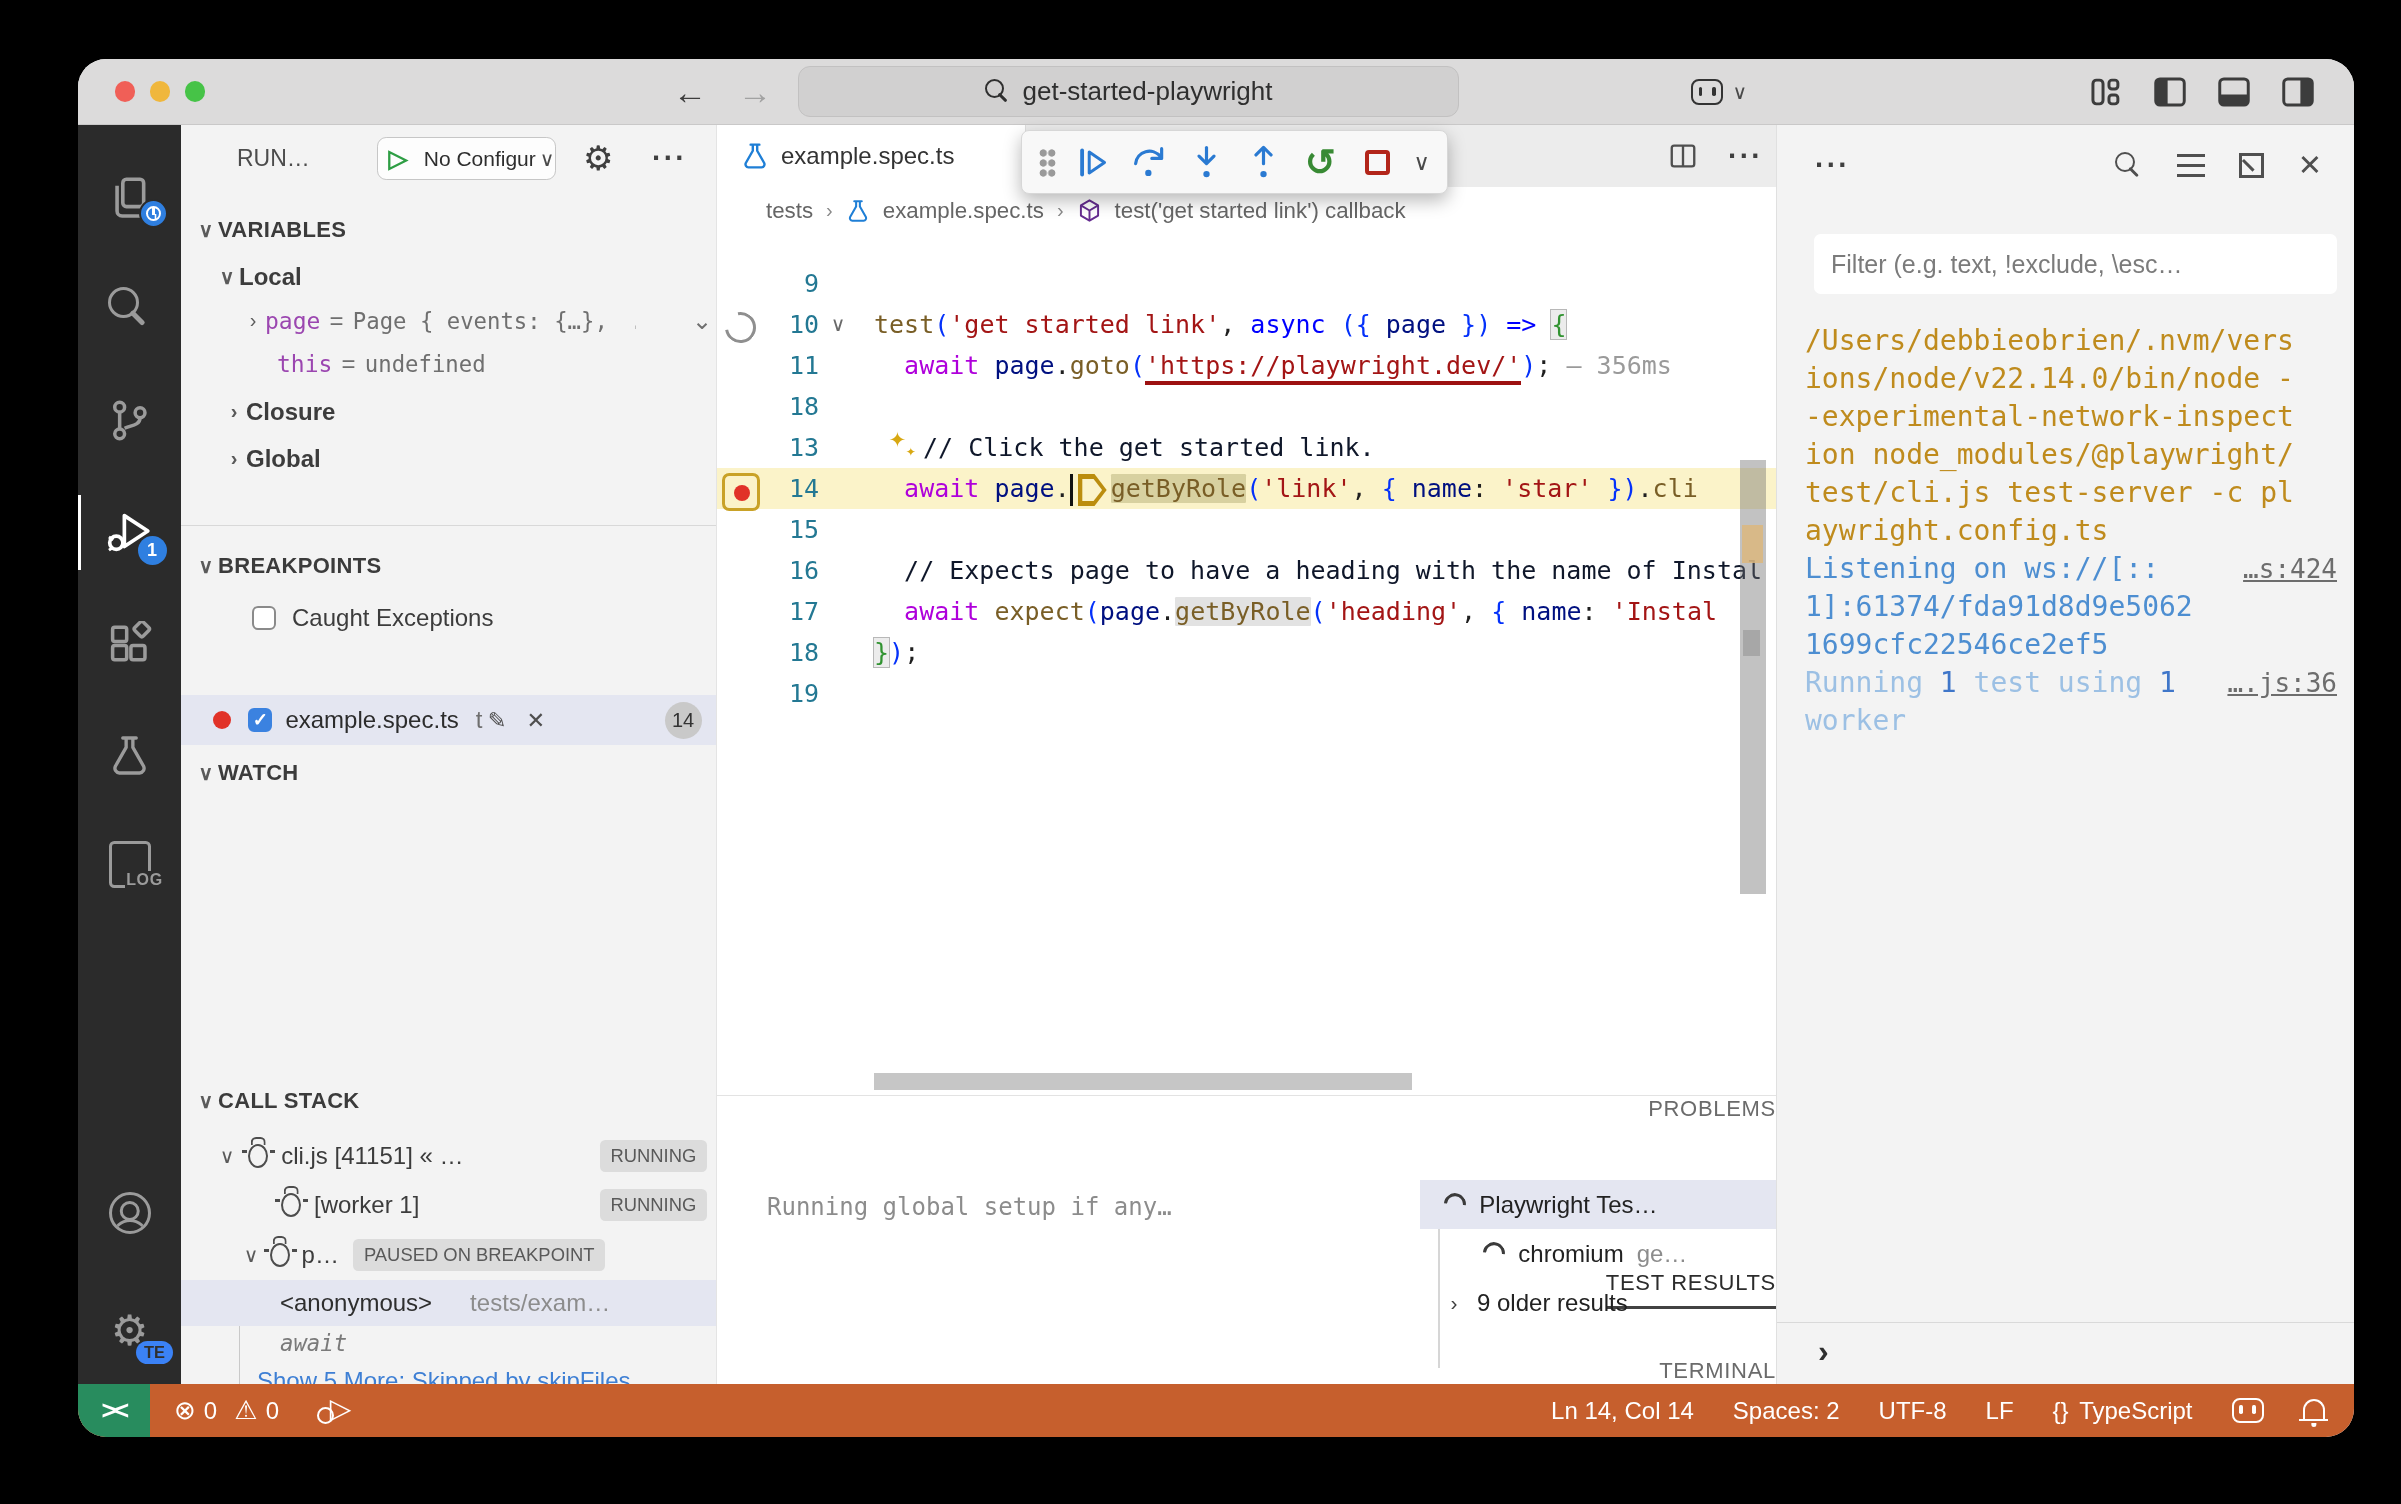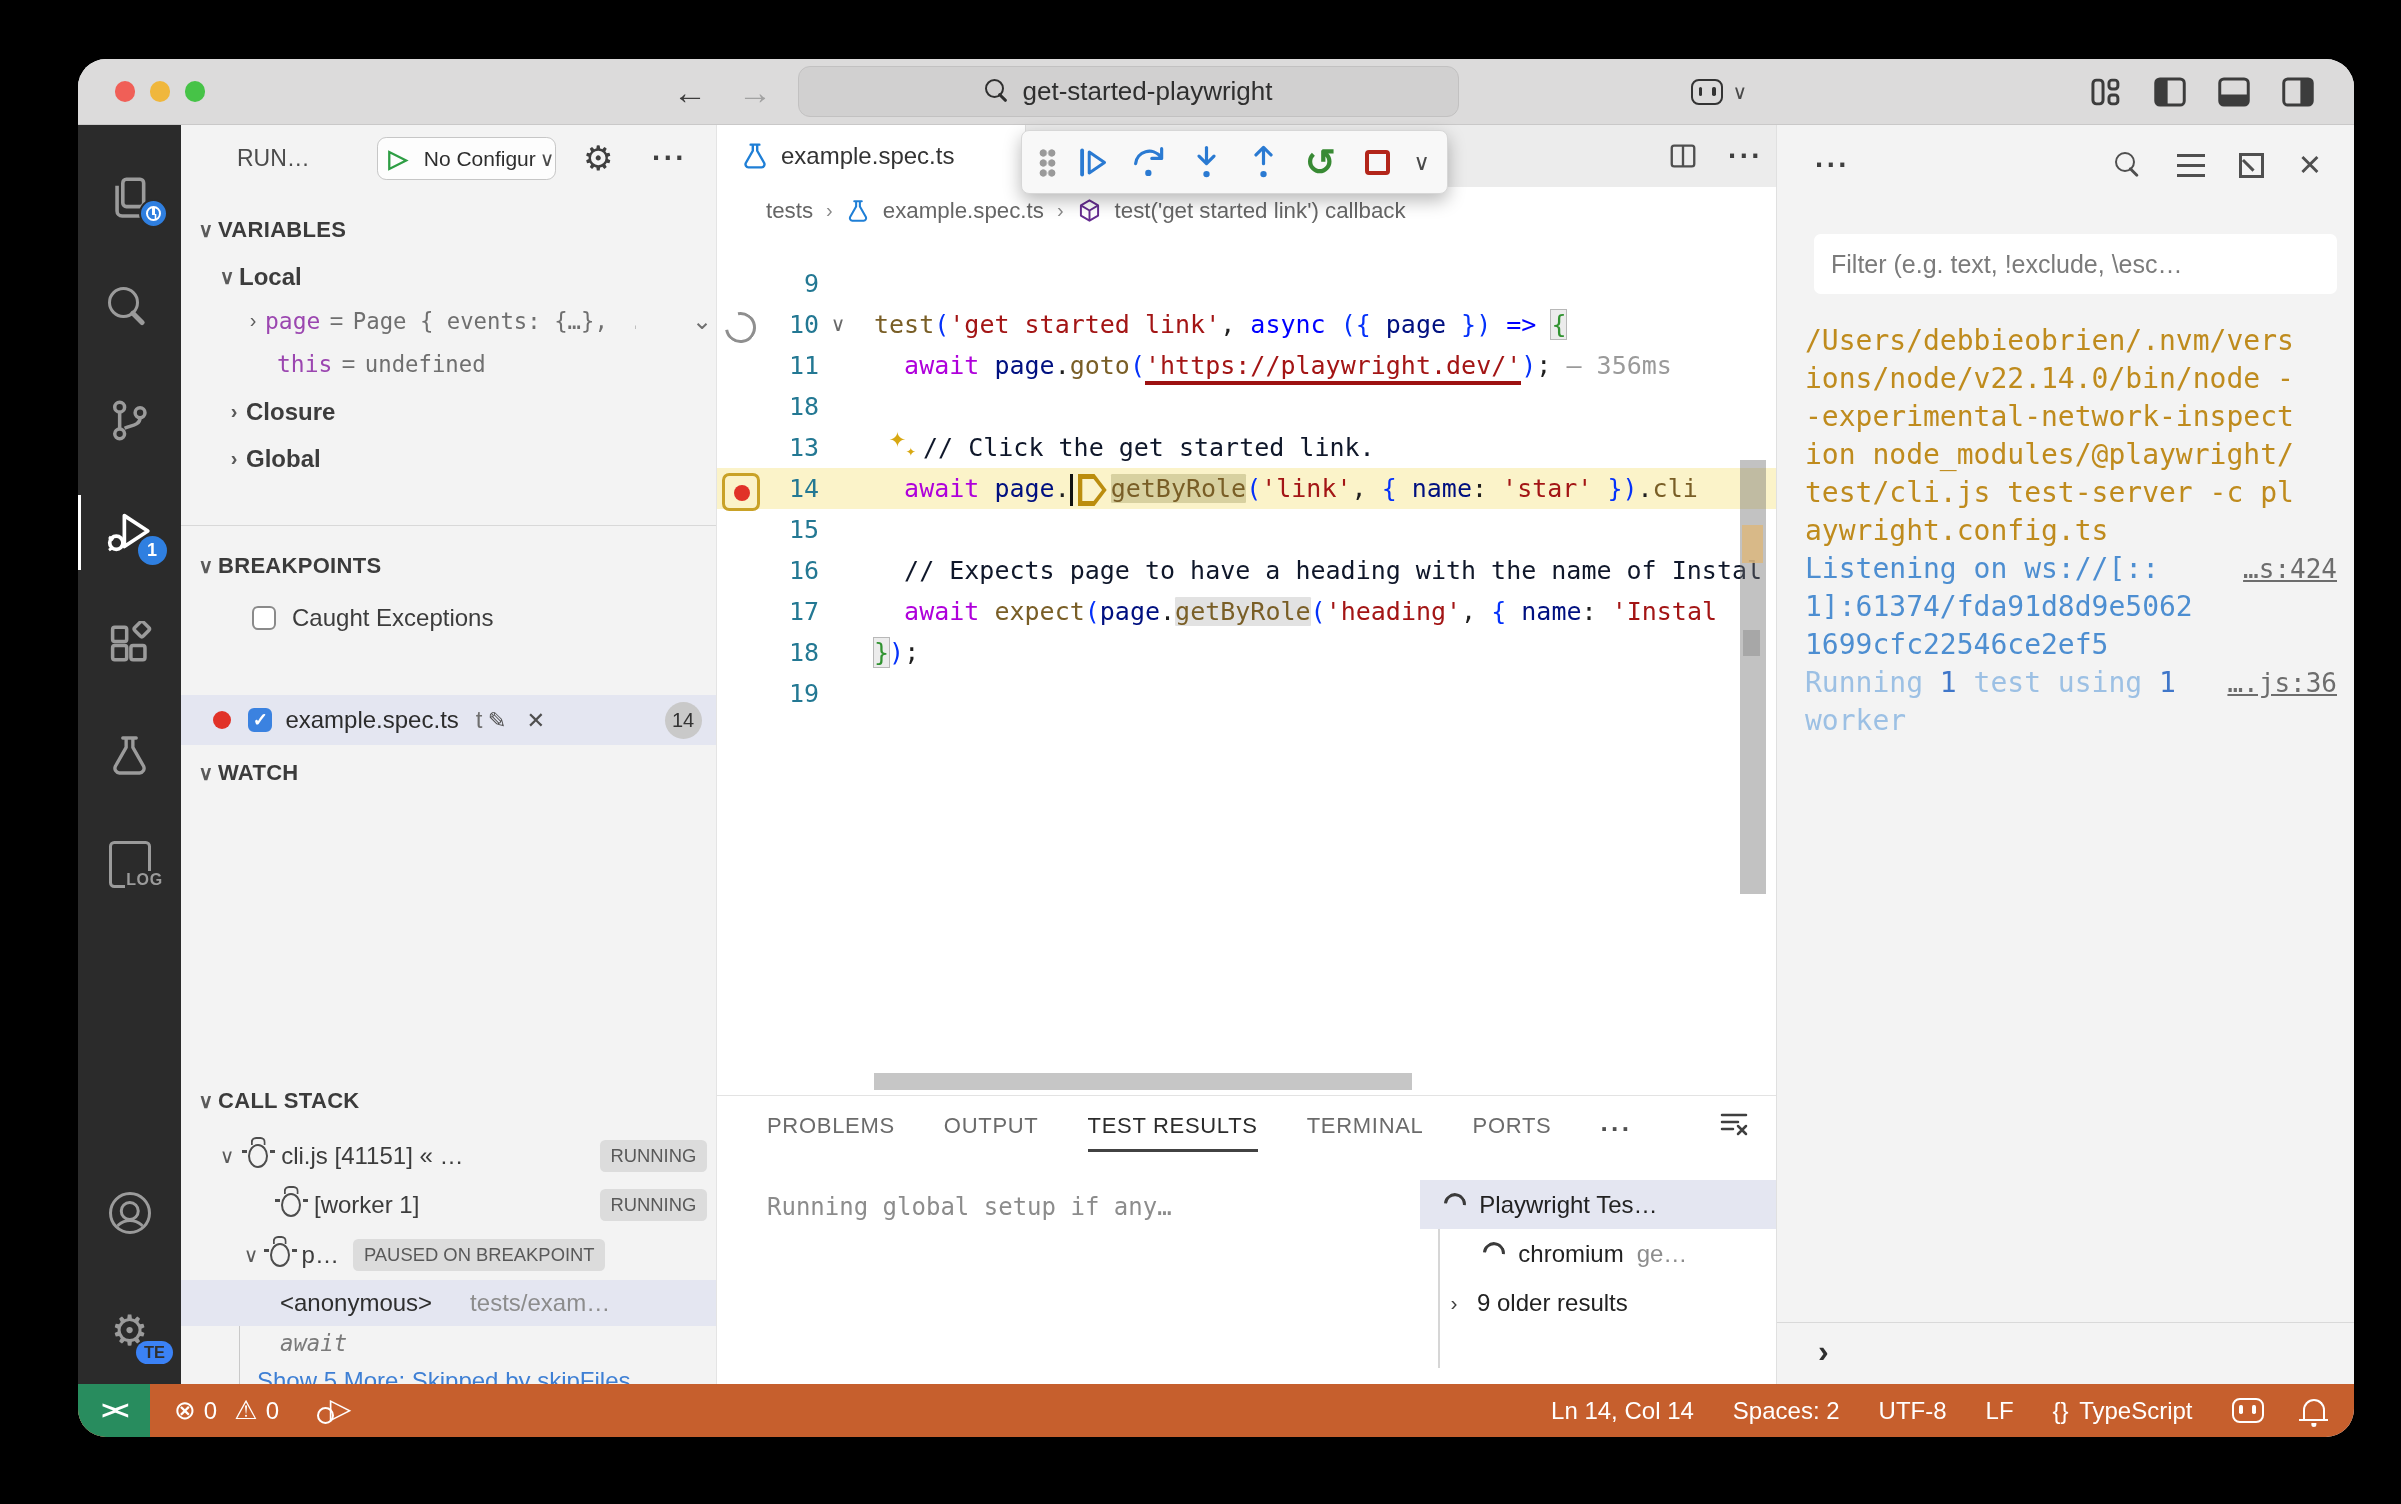--- a/index.html
+++ b/index.html
@@ -144,21 +144,21 @@
     background-image:radial-gradient(circle,#9a9a9a 3.3px,transparent 4px);
     background-size:8.5px 10px;background-position:0 0;}
   .dbico{display:flex;align-items:center;justify-content:center;width:41px;height:41px;}
   .blue{color:#2a7ad2;} .green{color:#388a34;}
   .stopsq{width:25px;height:25px;border:4px solid #b3261a;border-radius:4px;}
   .restart{font-size:37px;font-weight:bold;line-height:1;}
 
   
   .panel{position:absolute;left:0;right:0;bottom:0;height:289px;background:#fff;border-top:1.3px solid #e3e3e3;}
   .ptabs{position:absolute;left:0;top:0;right:0;height:66px;display:flex;align-items:flex-end;
-    gap:49px;padding:0 0 10.5px 50px;font-size:22px;letter-spacing:0.7px;color:#6b6b6b;}
+    gap:49px;padding:0 0 10.5px 50px;font-size:22px;letter-spacing:0.7px;color:#6b6b6b;flex-direction:column;}
   .ptab{padding-bottom:9.2px;border-bottom:3.3px solid transparent;white-space:nowrap;}
   .ptab.active{color:#2c2c2c;border-bottom-color:#424242;}
   .pdots{font-size:26px;font-weight:bold;color:#4f4f4f;padding-bottom:6.6px;letter-spacing:2px;}
   .pclear{margin-left:auto;margin-right:26px;padding-bottom:5.3px;color:#3f3f3f;}
   .pmsg{position:absolute;left:50px;top:97px;font-family:"DejaVu Sans Mono",monospace;font-size:24px;color:#8c8c8c;}
   .ptree{position:absolute;left:703px;top:84px;right:0;bottom:0;font-size:24px;color:#222;}
   .trow{height:49px;display:flex;align-items:center;gap:13px;padding-left:24px;}
   .trow.sel{background:#e4e6f1;}
   .spin{display:inline-block;width:22.3px;height:22.3px;border:3.3px solid #3b3b3b;border-radius:50%;
     border-bottom-color:transparent;border-left-color:transparent;transform:rotate(-40deg);flex:none;}

